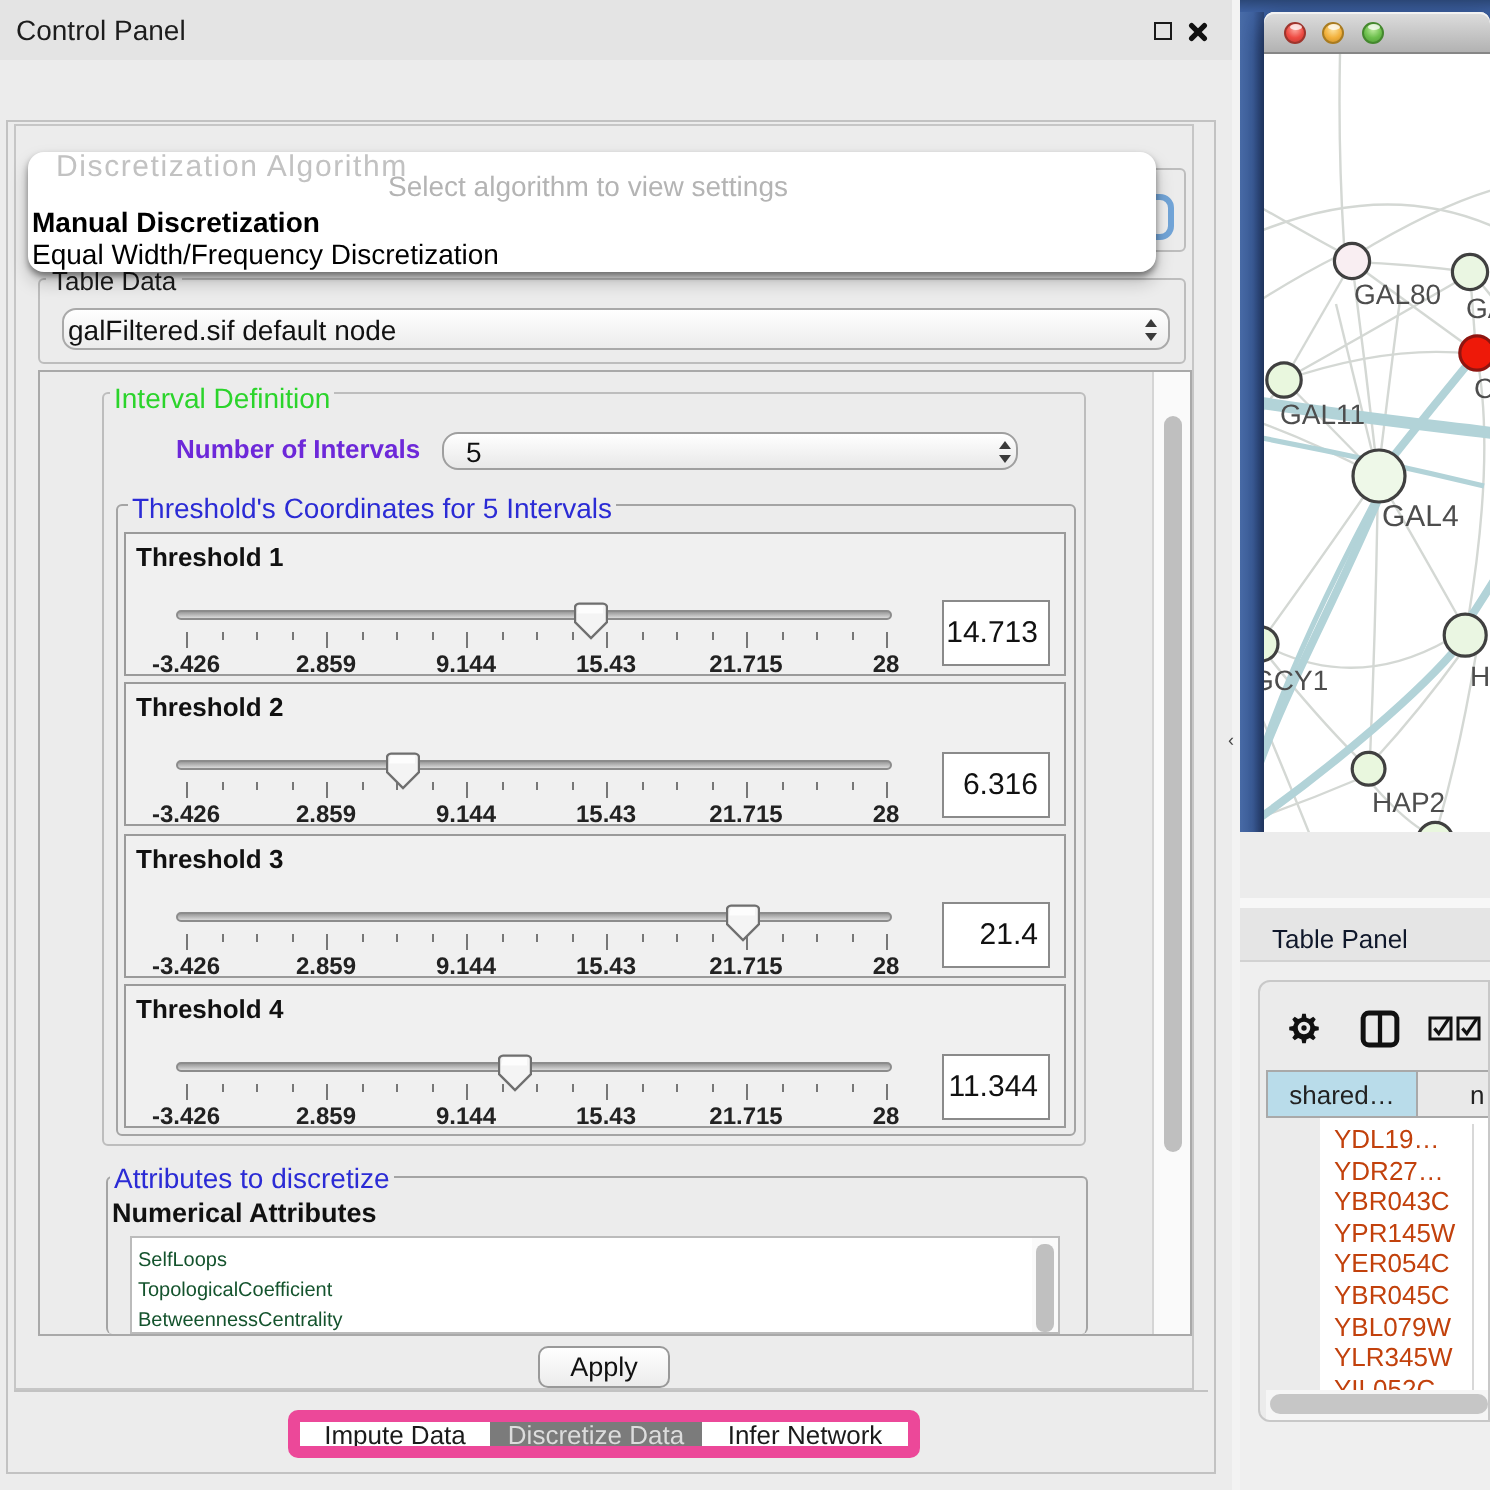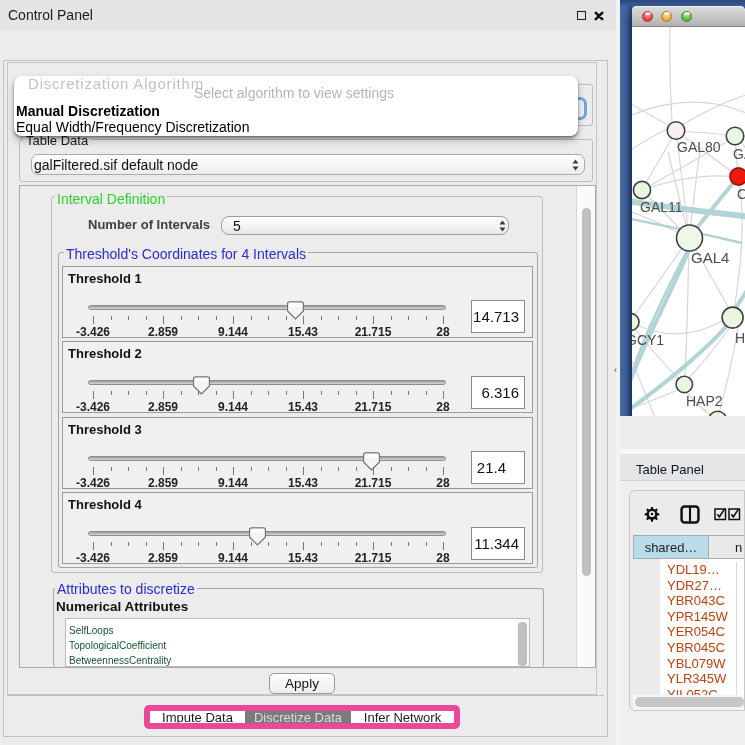--- a/index.html
+++ b/index.html
@@ -38,30 +38,30 @@
   </svg>
 
   <div class="abs" style="left:19px;top:185px;width:577px;height:483px;border:1px solid #a9a9a9;background:#ececec;"></div>
 
   <div class="abs" style="left:576px;top:186px;width:19px;height:481px;background:#fafafa;border-left:1px solid #d5d5d5;"></div>
   <div class="abs" style="left:582px;top:208px;width:9px;height:368px;background:#bfbfbf;border-radius:5px;"></div>
 
   <div class="abs" style="left:51px;top:196px;width:492px;height:377px;border:1px solid #bdbdbd;border-radius:3px;"></div>
   <div class="abs" style="left:55px;top:191px;background:#ececec;padding:0 2px;font-size:14px;color:#2bd42b;">Interval Definition</div>
 
-  <div class="abs" style="left:88px;top:217px;font-size:13px;font-weight:bold;color:#404040;">Number of Intervals</div>
+  <div class="abs" style="left:88px;top:217px;font-size:13px;font-weight:bold;color:#6d28d9;">Number of Intervals</div>
   <div class="abs" style="left:221px;top:216px;width:288px;height:19px;background:linear-gradient(#ffffff,#e8e8e8);border:1px solid #9f9f9f;border-radius:8px;"></div>
   <div class="abs" style="left:233px;top:218px;font-size:14px;color:#111;">5</div>
   <svg class="abs" style="left:498.5px;top:219.5px;" width="7" height="12" viewBox="0 0 7 12">
     <path d="M3.5 0.5 L6.5 4.5 L0.5 4.5 Z" fill="#3a3a3a"></path>
       <path d="M3.5 11.5 L6.5 7.5 L0.5 7.5 Z" fill="#3a3a3a"></path>
   </svg>
 
   <div class="abs" style="left:58px;top:252px;width:480px;height:316px;border:1px solid #a4a4a4;border-radius:3px;"></div>
-  <div class="abs" style="left:64px;top:246px;background:#ececec;padding:0 2px;font-size:14px;color:#2b2bd5;">Threshold's Coordinates for 4 Intervals</div>
+  <div class="abs" style="left:64px;top:246px;background:#ececec;padding:0 2px;font-size:14px;color:#2b2bd5;">Threshold's Coordinates for 5 Intervals</div>
 
   <div id="throws">
       <div class="abs" style="left:62px;top:265.5px;width:471px;height:72px;background:#f0f0f0;border:1px solid #9a9a9a;"></div>
       <div class="abs" style="left:68px;top:270.5px;font-size:13px;font-weight:bold;color:#111;">Threshold 1</div>
       <div class="abs" style="left:88px;top:304.5px;width:358px;height:5px;background:linear-gradient(#9a9a9a,#d9d9d9);border:1px solid #8c8c8c;border-radius:3px;"></div>
       <div class="abs" style="left:93.0px;top:315.5px;width:1px;height:8px;background:#777;"></div>
       <div class="abs" style="left:110.5px;top:315.5px;width:1px;height:4px;background:#777;"></div>
       <div class="abs" style="left:128.0px;top:315.5px;width:1px;height:4px;background:#777;"></div>
       <div class="abs" style="left:145.5px;top:315.5px;width:1px;height:4px;background:#777;"></div>
       <div class="abs" style="left:163.0px;top:315.5px;width:1px;height:8px;background:#777;"></div>
@@ -154,21 +154,21 @@
       <div class="abs" style="left:58px;top:475.5px;width:70px;text-align:center;font-size:12px;font-weight:bold;color:#222;">-3.426</div>
       <div class="abs" style="left:128px;top:475.5px;width:70px;text-align:center;font-size:12px;font-weight:bold;color:#222;">2.859</div>
       <div class="abs" style="left:198px;top:475.5px;width:70px;text-align:center;font-size:12px;font-weight:bold;color:#222;">9.144</div>
       <div class="abs" style="left:268px;top:475.5px;width:70px;text-align:center;font-size:12px;font-weight:bold;color:#222;">15.43</div>
       <div class="abs" style="left:338px;top:475.5px;width:70px;text-align:center;font-size:12px;font-weight:bold;color:#222;">21.715</div>
       <div class="abs" style="left:408px;top:475.5px;width:70px;text-align:center;font-size:12px;font-weight:bold;color:#222;">28</div>
       <svg class="abs" style="left:362.8px;top:451.5px;" width="17" height="19" viewBox="0 0 17 19">
         <path d="M2.5 0.8 h12 a2 2 0 0 1 2 2 v7.2 L8.5 18 L0.5 10 v-7.2 a2 2 0 0 1 2-2 z" fill="#f4f4f4" stroke="#6f6f6f" stroke-width="1.2"></path>
         <path d="M2.5 1.8 h12 v4 h-13 z" fill="#ffffff" opacity="0.8"></path>
       </svg>
-      <div class="abs" style="left:471px;top:451px;width:54px;height:33px;background:#fff;border:1px solid #8a8a8a;text-align:right;padding-right:18px;line-height:31px;font-size:15px;color:#111;">21.4</div>
+      <div class="abs" style="left:471px;top:451px;width:54px;height:33px;background:#fff;border:1px solid #8a8a8a;text-align:right;padding-right:5px;line-height:31px;font-size:15px;color:#111;">21.4</div>
       <div class="abs" style="left:62px;top:492px;width:471px;height:72px;background:#f0f0f0;border:1px solid #9a9a9a;"></div>
       <div class="abs" style="left:68px;top:497px;font-size:13px;font-weight:bold;color:#111;">Threshold 4</div>
       <div class="abs" style="left:88px;top:531px;width:358px;height:5px;background:linear-gradient(#9a9a9a,#d9d9d9);border:1px solid #8c8c8c;border-radius:3px;"></div>
       <div class="abs" style="left:93.0px;top:542px;width:1px;height:8px;background:#777;"></div>
       <div class="abs" style="left:110.5px;top:542px;width:1px;height:4px;background:#777;"></div>
       <div class="abs" style="left:128.0px;top:542px;width:1px;height:4px;background:#777;"></div>
       <div class="abs" style="left:145.5px;top:542px;width:1px;height:4px;background:#777;"></div>
       <div class="abs" style="left:163.0px;top:542px;width:1px;height:8px;background:#777;"></div>
       <div class="abs" style="left:180.5px;top:542px;width:1px;height:4px;background:#777;"></div>
       <div class="abs" style="left:198.0px;top:542px;width:1px;height:4px;background:#777;"></div>

